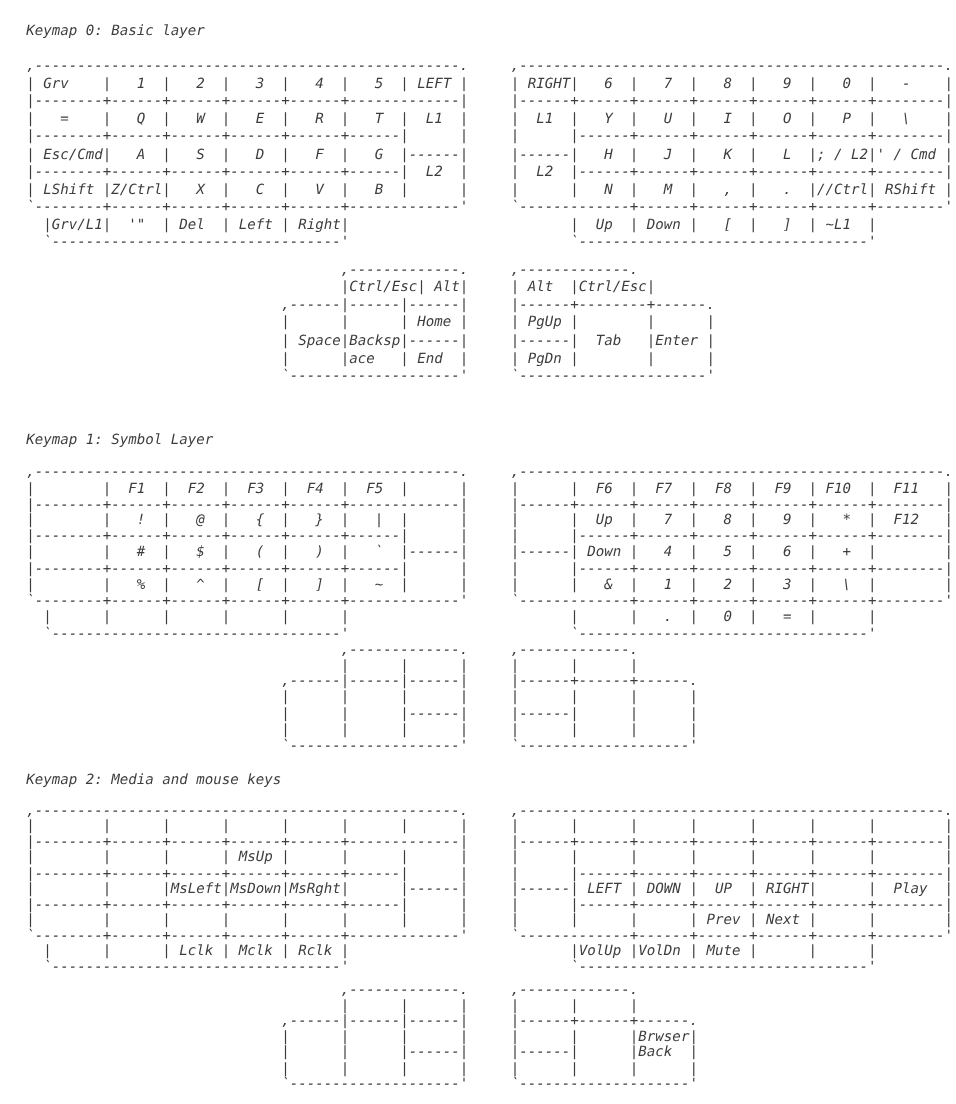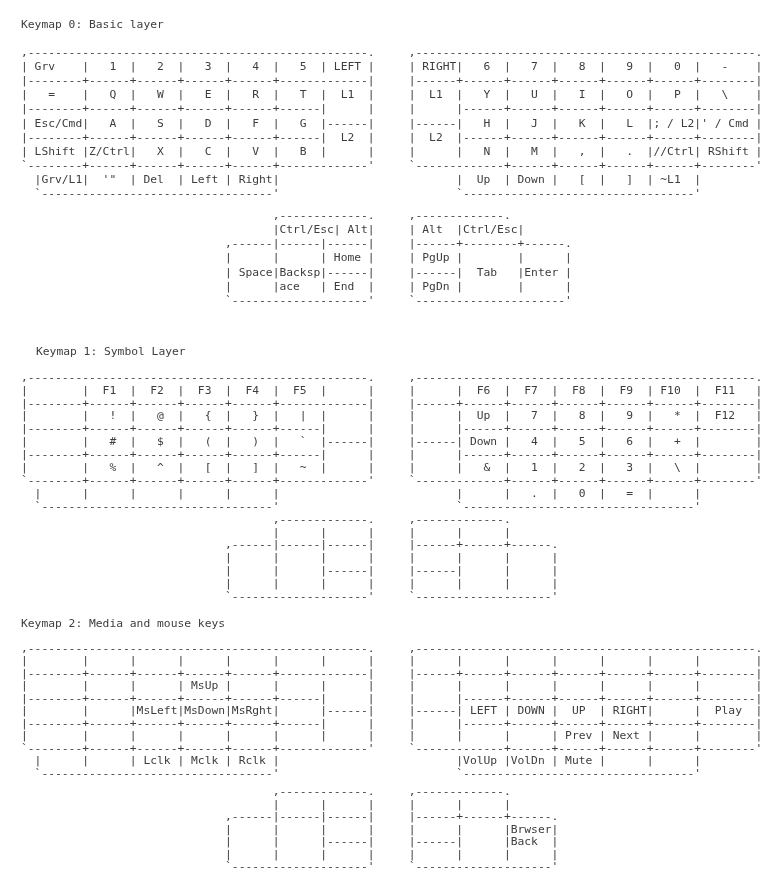--- a/index.html
+++ b/index.html
@@ -3,39 +3,40 @@
 <meta charset="utf-8">
 <style>
   html, body { margin: 0; padding: 0; }
   body {
     width: 765px; height: 883px; overflow: hidden;
     background: #ffffff;
     font-family: "DejaVu Sans Mono", "Liberation Mono", monospace;
   }
   .doc {
     padding: 18px 16px 0 21px;
+    font-style: italic;
   }
   .heading {
     font-size: 11.3px;
     white-space: pre;
     font-weight: normal;
     margin: 0;
   }
   pre.art {
     margin: 0;
     font-family: inherit;
     font-size: 11.3px;
     white-space: pre;
   }
   
   .s0 .heading, .s0 pre.art { line-height: 14.1px; }
   .s1 .heading, .s1 pre.art { line-height: 12.9px; }
   .s2 .heading, .s2 pre.art { line-height: 12.5px; }
   .s0 .heading { margin-bottom: 14px; }
-  .s1 .heading { margin-bottom: 13px; margin-left: 15px; }
+  .s1 .heading { margin-bottom: 13px; }
   .s2 .heading { margin-bottom: 12px; }
   .s0 pre.thumb { margin-top: 8px; }
   .s1 pre.thumb { margin-top: 0; }
   .s2 pre.thumb { margin-top: 6px; }
   section.s0 { margin-bottom: 38px; }
   section.s1 { margin-bottom: 14px; }
   section.s2 { margin-bottom: 16px; }
 </style>
 </head>
 <body style="background: rgb(255, 255, 255); color: rgb(61, 61, 61);">

